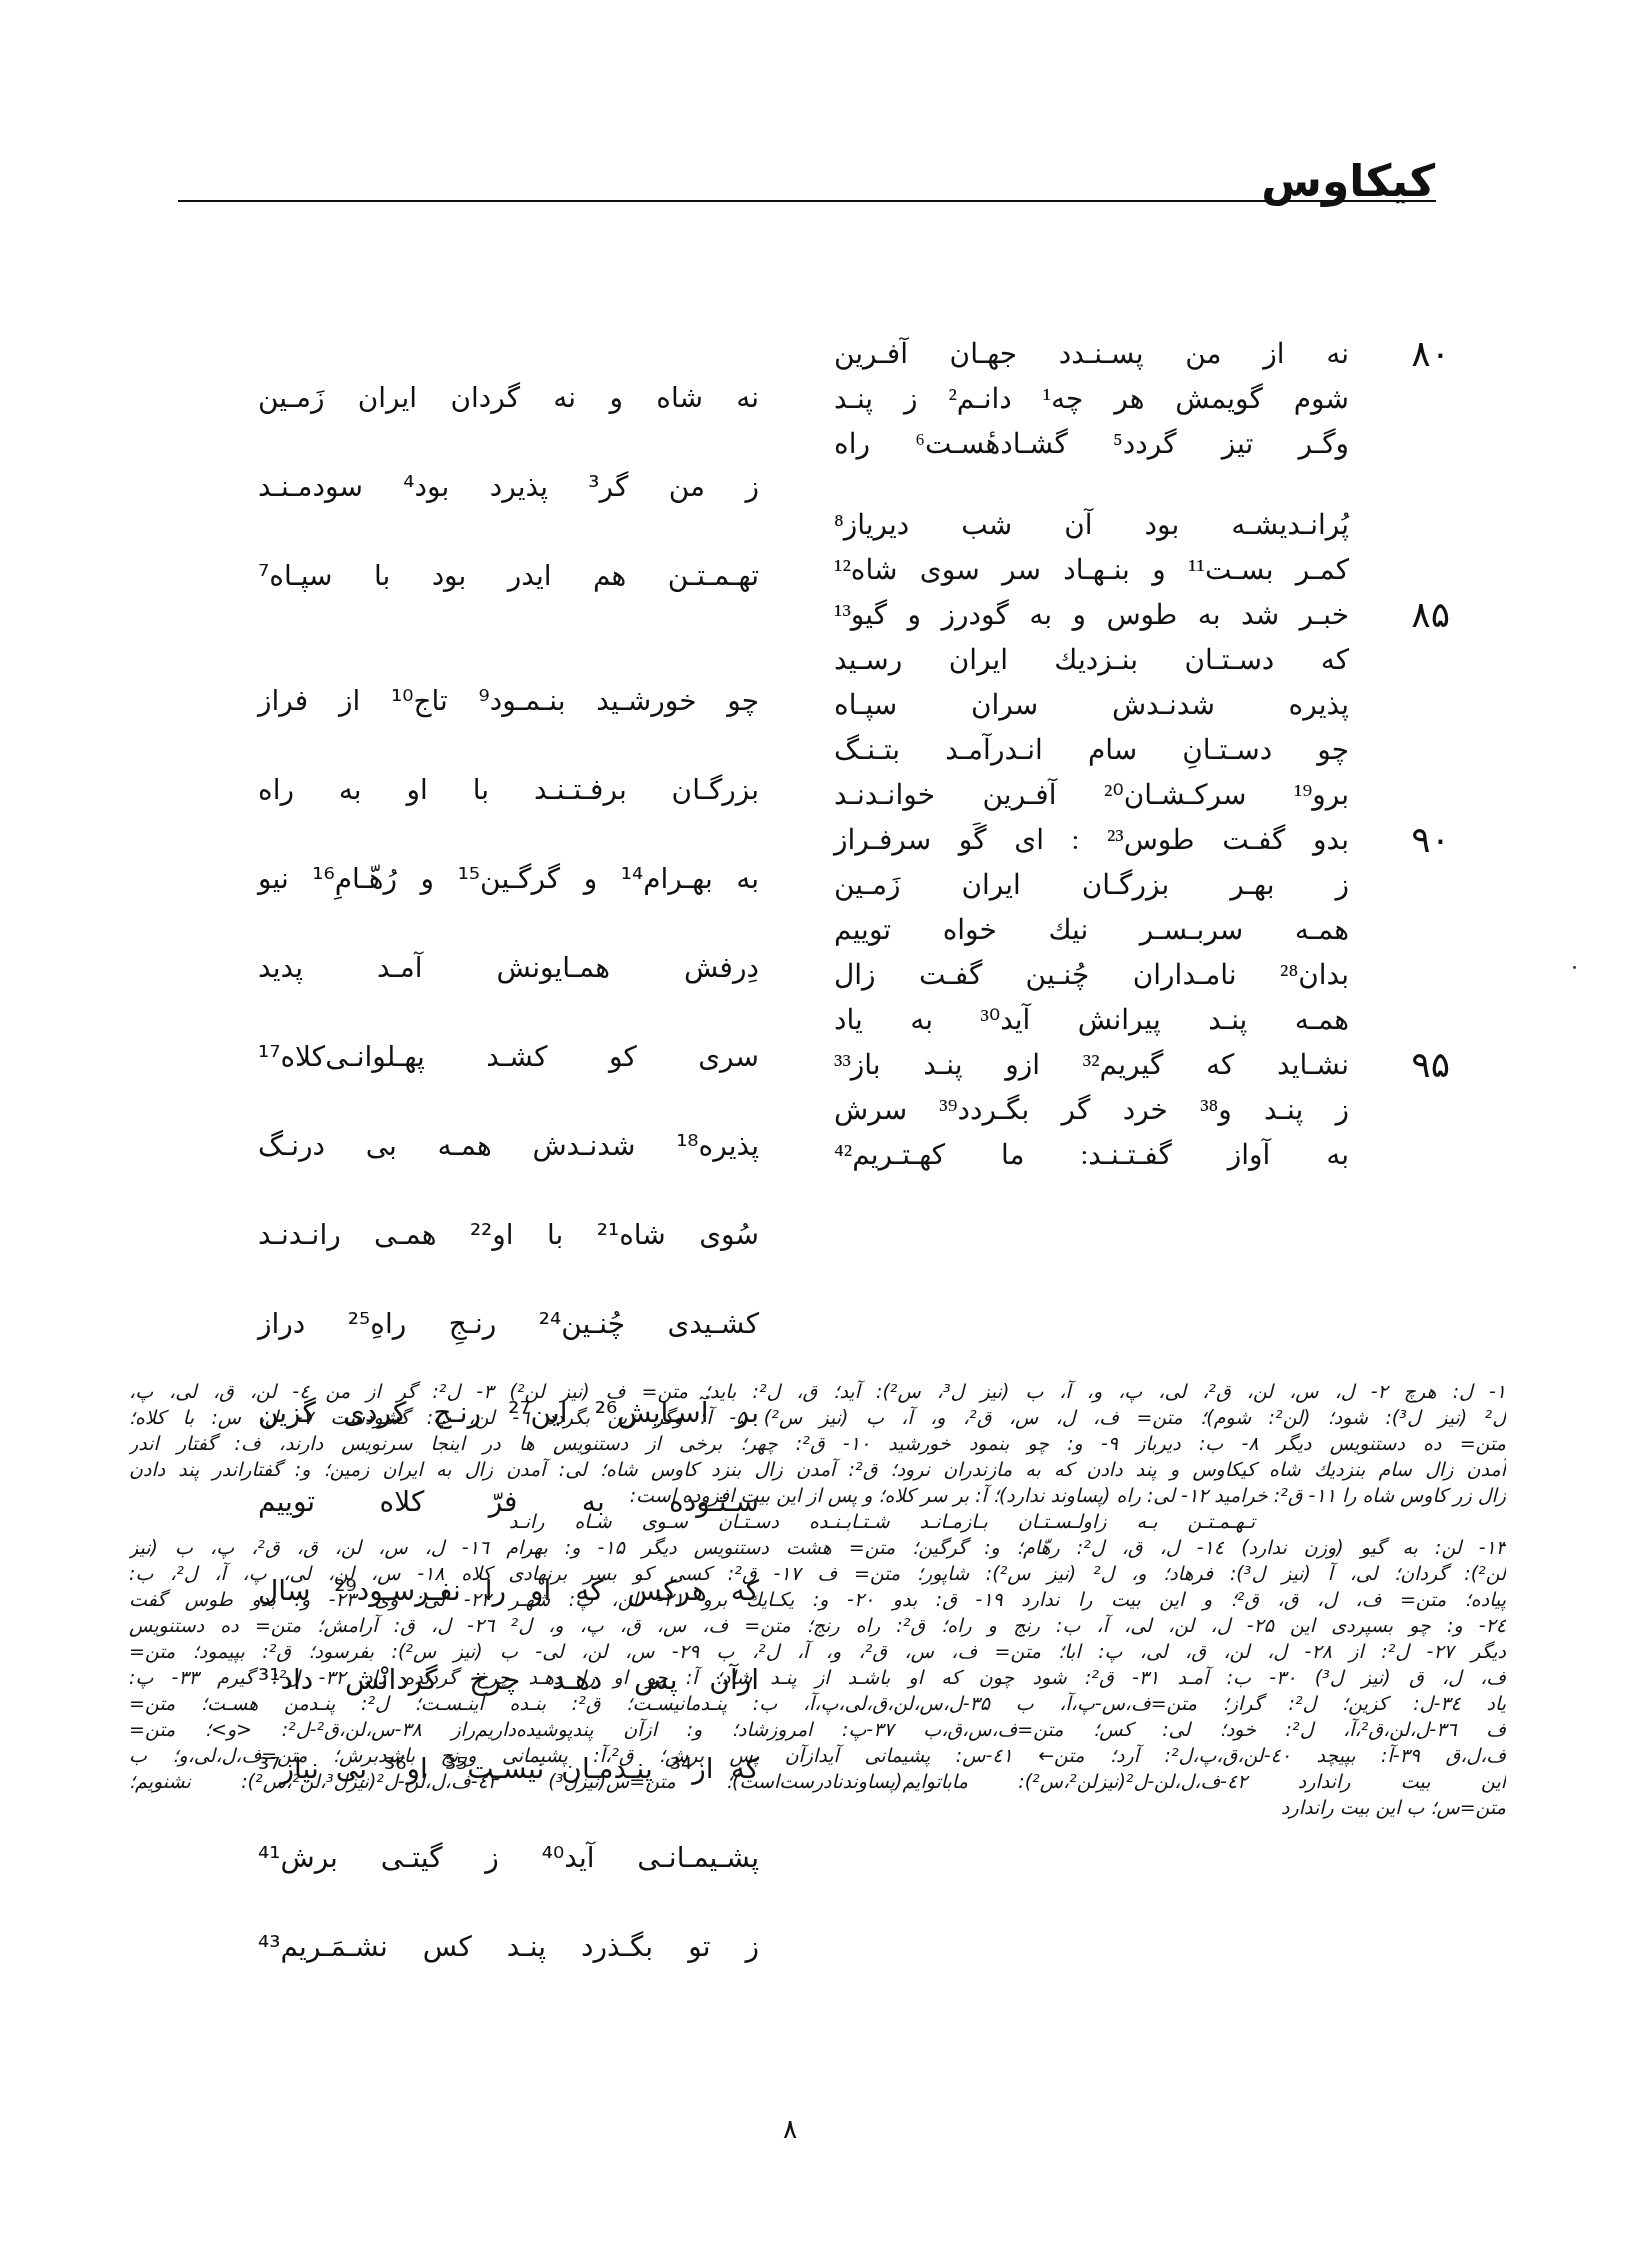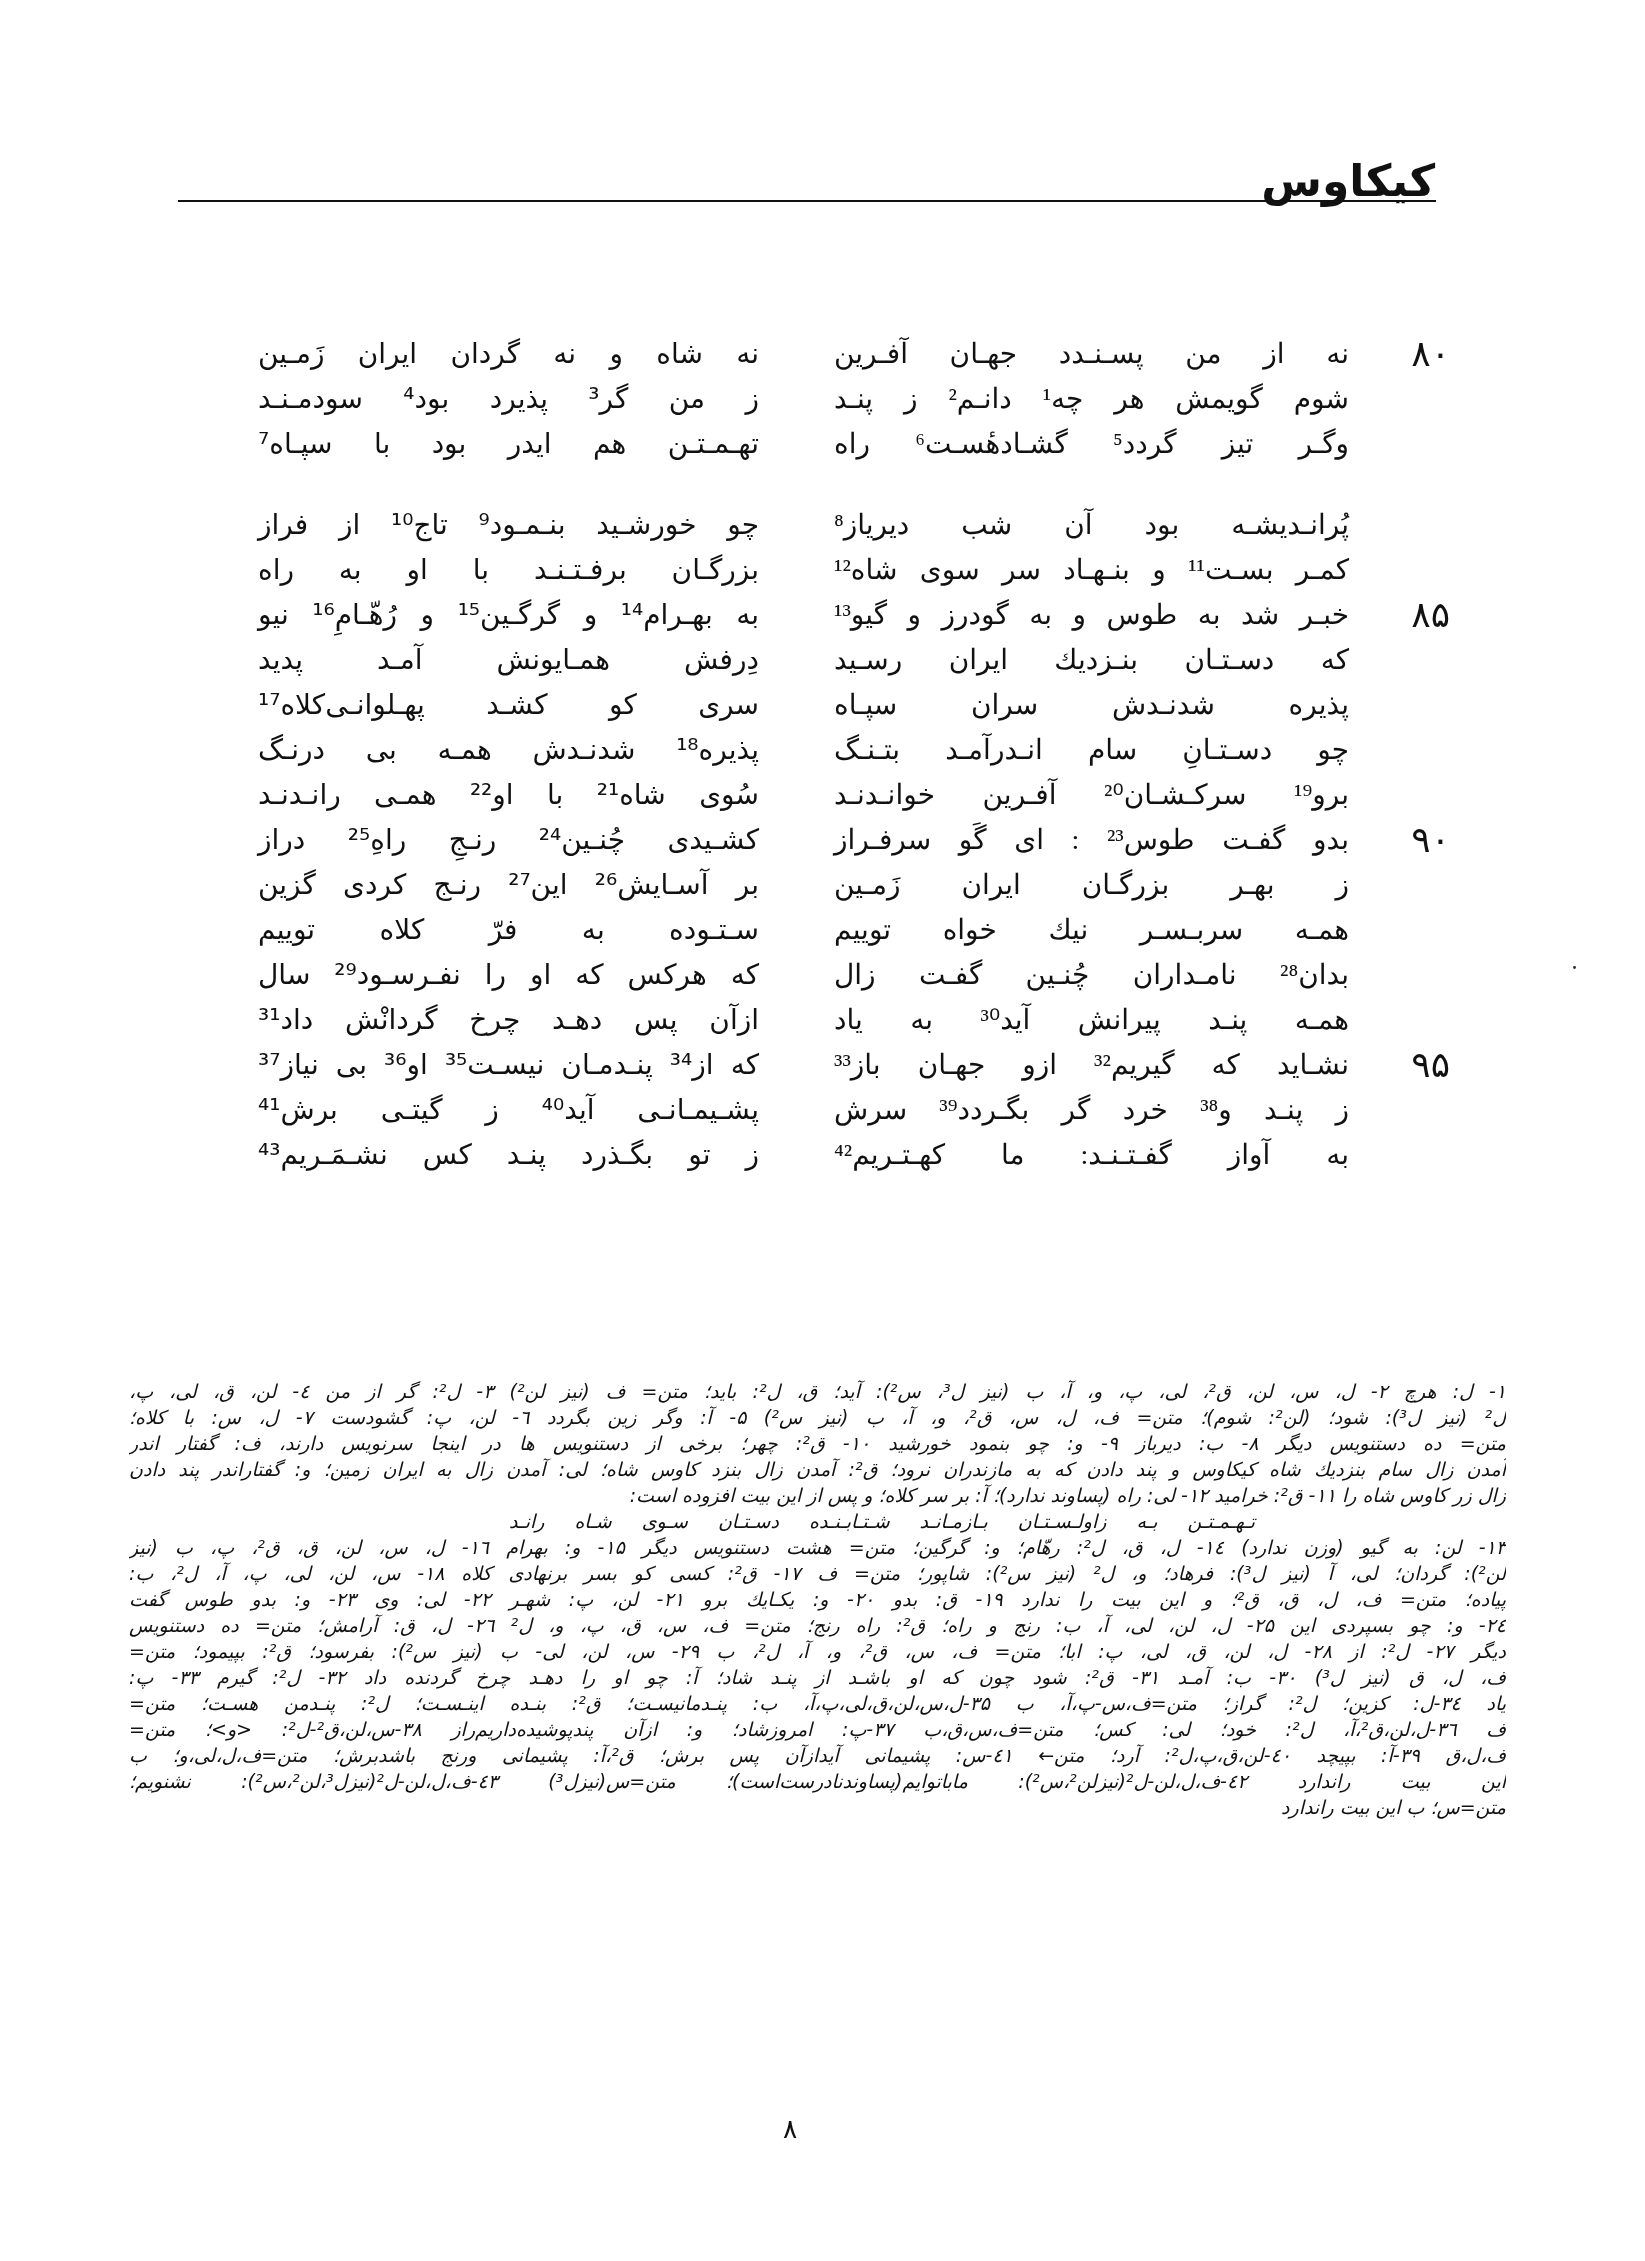--- a/index.html
+++ b/index.html
@@ -21,21 +21,21 @@
   }
   .col-right, .col-left { position: absolute; top: 0; }
   .col-right { right: 0; width: 640px; }
   .col-left { left: 0; width: 501px; }
   .line {
     height: 45px; line-height: 45px; white-space: nowrap; position: relative;
     text-align: justify; text-align-last: justify;
   }
   .col-right .line { padding-right: 97px; }
   .col-right .line .hemi { display: block; text-align-last: justify; width: 515px; margin-right: 4px; font-family: Liberation Serif, serif; }
-  .col-left .line .hemi { display: block; text-align-last: justify; width: 501px; }
+  .col-left .line .hemi { display: block; text-align-last: justify; width: 501px; margin-top: 44px; }
   .vnum {
     position: absolute; right: 0; top: 0; width: 70px; text-align: right;
     font-size: 36px;
   }
   .gap { height: 36px; }
   .footnotes {
     position: absolute; top: 1378px; left: 129px; right: 139px;
     font-size: 19px; line-height: 26px; text-align: justify; text-align-last: right; font-style: italic;
   }
   .fn-line { white-space: nowrap; overflow: hidden; text-align: justify; text-align-last: justify; }
@@ -117,21 +117,21 @@
     <div class="line">
         <span class="vnum"></span>
         <span class="hemi">بدان²⁸ نامـداران چُنـین گفـت زال</span>
       </div>
     <div class="line">
         <span class="vnum"></span>
         <span class="hemi">همـه پنـد پیرانش آید³⁰ به یاد</span>
       </div>
     <div class="line">
         <span class="vnum">۹۵</span>
-        <span class="hemi">نشـاید که گیریم³² ازو جهـان باز³³</span>
+        <span class="hemi">نشـاید که گیریم³² ازو پنـد باز³³</span>
       </div>
     <div class="line">
         <span class="vnum"></span>
         <span class="hemi">ز پنـد و³⁸ خرد گر بگـردد³⁹ سرش</span>
       </div>
     <div class="line">
         <span class="vnum"></span>
         <span class="hemi">به آواز گفـتـنـد: ما کهـتـریم⁴²</span>
       </div>
   </div>

